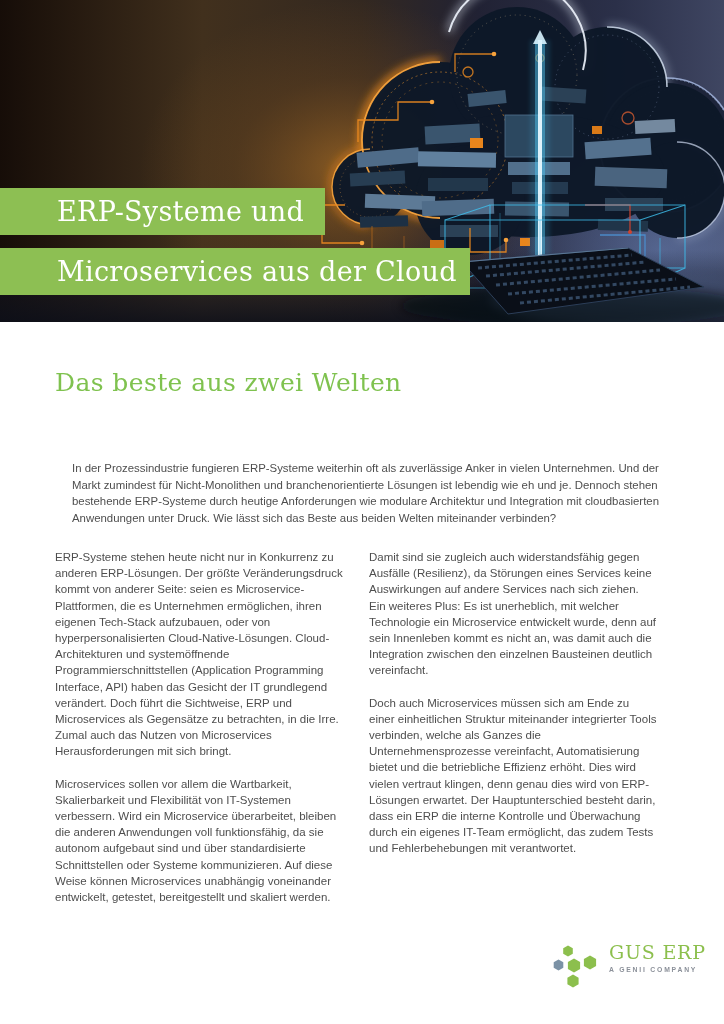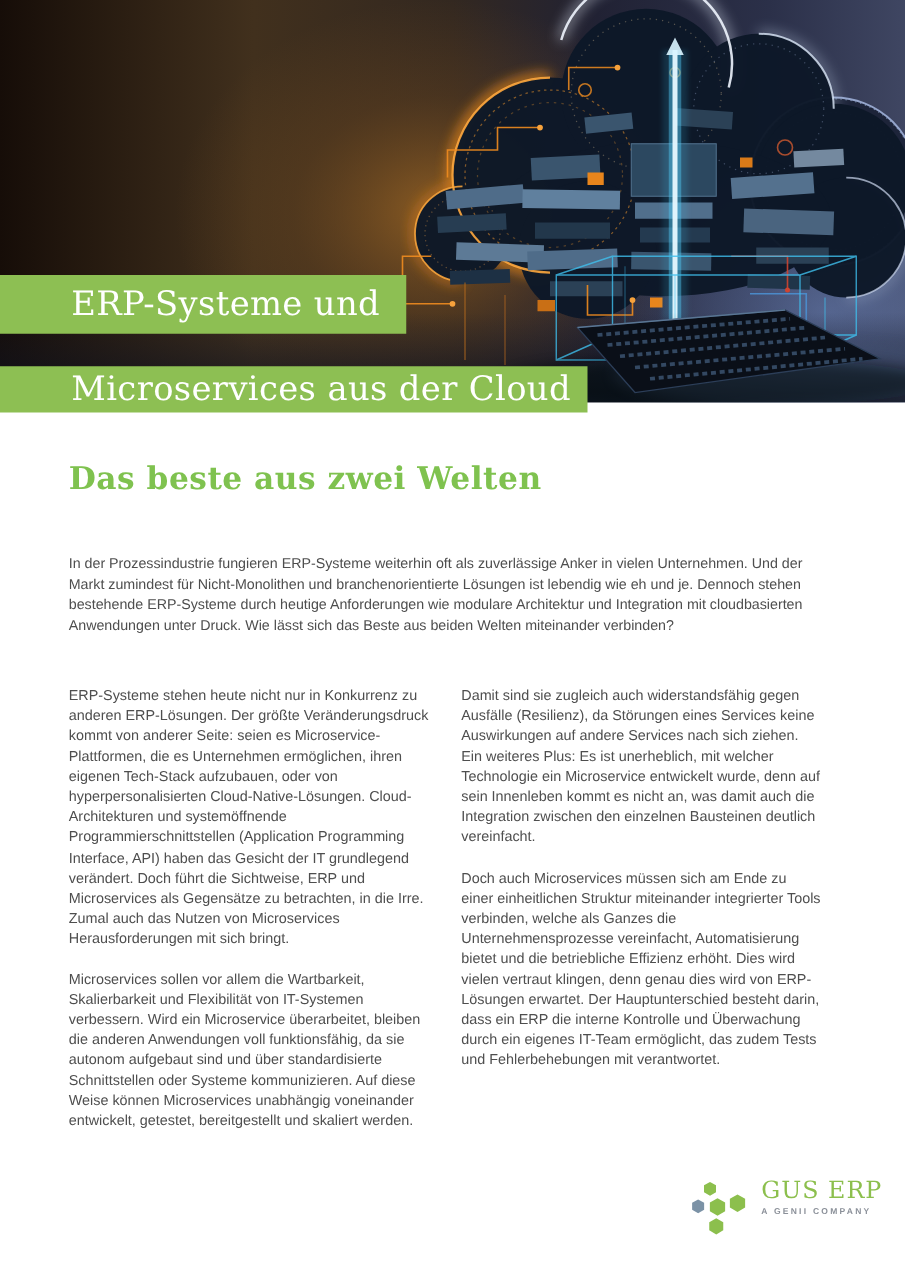--- a/index.html
+++ b/index.html
@@ -9,32 +9,32 @@
     font-family:"Liberation Sans", sans-serif;
   }
   
   .hero { position:absolute; left:0; top:0; width:724px; height:322px; }
   .hero svg { display:block; }
   .banner {
     position:absolute; left:0; display:flex; align-items:center;
     box-sizing:border-box; padding-left:57px;
     background:#8dbf53; color:#ffffff;
     font-family:"DejaVu Serif", serif; font-size:27px; font-weight:500;
-    letter-spacing:0.3px; white-space:nowrap;margin-top:32px;
+    letter-spacing:0.3px; white-space:nowrap;
   }
   .banner-1 { top:188px; width:325px; height:47px; }
-  .banner-2 { top:261px; width:470px; height:37px; }
+  .banner-2 { top:248px; width:470px; height:47px; }
   
   .heading {
     position:absolute; left:55px; top:368px; margin:0;
-    font-family:"DejaVu Serif", serif; font-weight:700;
+    font-family:"DejaVu Serif", serif; font-weight:400;
     font-size:25px; color:#7fc24f; letter-spacing:0.4px;
   }
   .intro {
-    position:absolute; left:55px; top:443px; width:600px; margin:0;
+    position:absolute; left:55px; top:443px; width:600px; margin:17px;
     font-size:11.4px; line-height:16.6px; color:#4e4e4e;
   }
   .columns {
     position:absolute; left:55px; top:549px; width:602px;
     display:flex; gap:26px;
   }
   .col { width:294px; font-size:11.5px; line-height:16.2px; color:#4e4e4e; }
   .col p { margin:0 0 16px 0; }
   
   .website {

